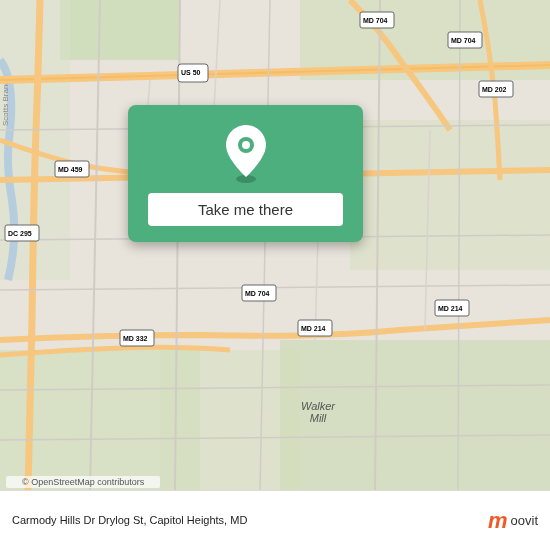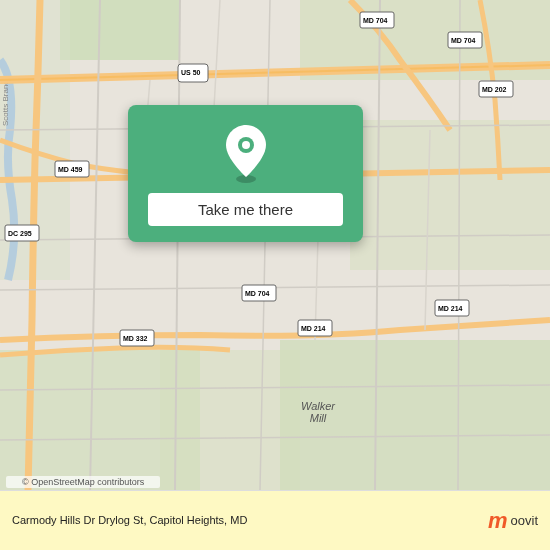--- a/index.html
+++ b/index.html
@@ -63,21 +63,21 @@
       text-align: center;
     }
 
     
     #bottom-bar {
       position: absolute;
       bottom: 0;
       left: 0;
       width: 550px;
       height: 60px;
-      background: #fef9c3;
+      background: #ffffff;
       display: flex;
       align-items: center;
       justify-content: space-between;
       padding: 6px 12px;
       border-top: 1px solid #ddd;
       z-index: 20;
     }
 
     #address-text {
       font-size: 11px;

